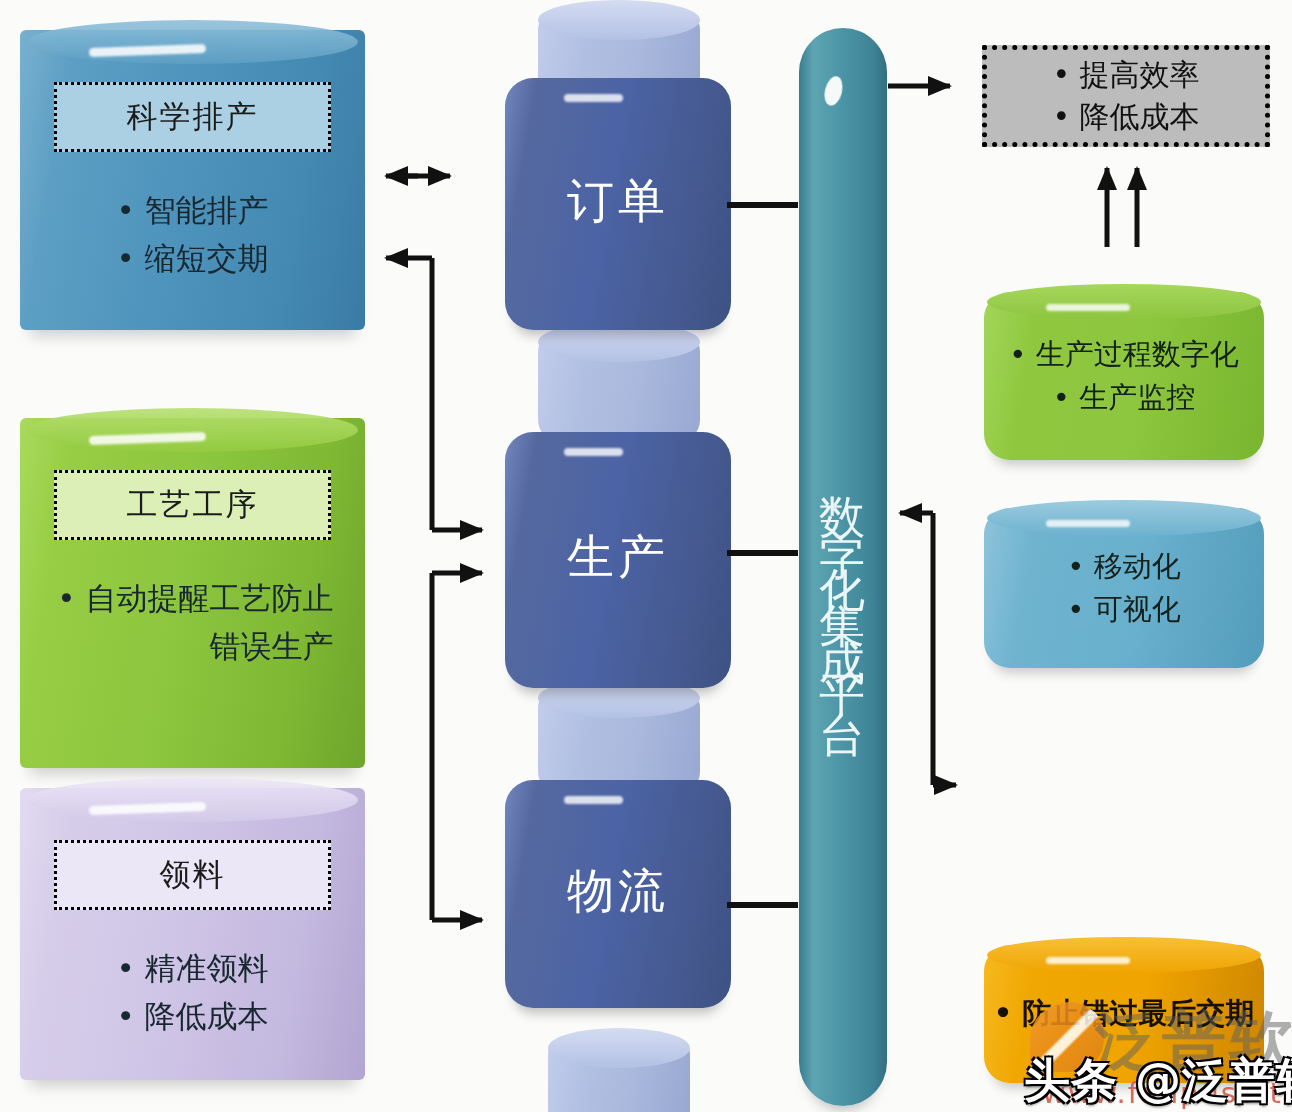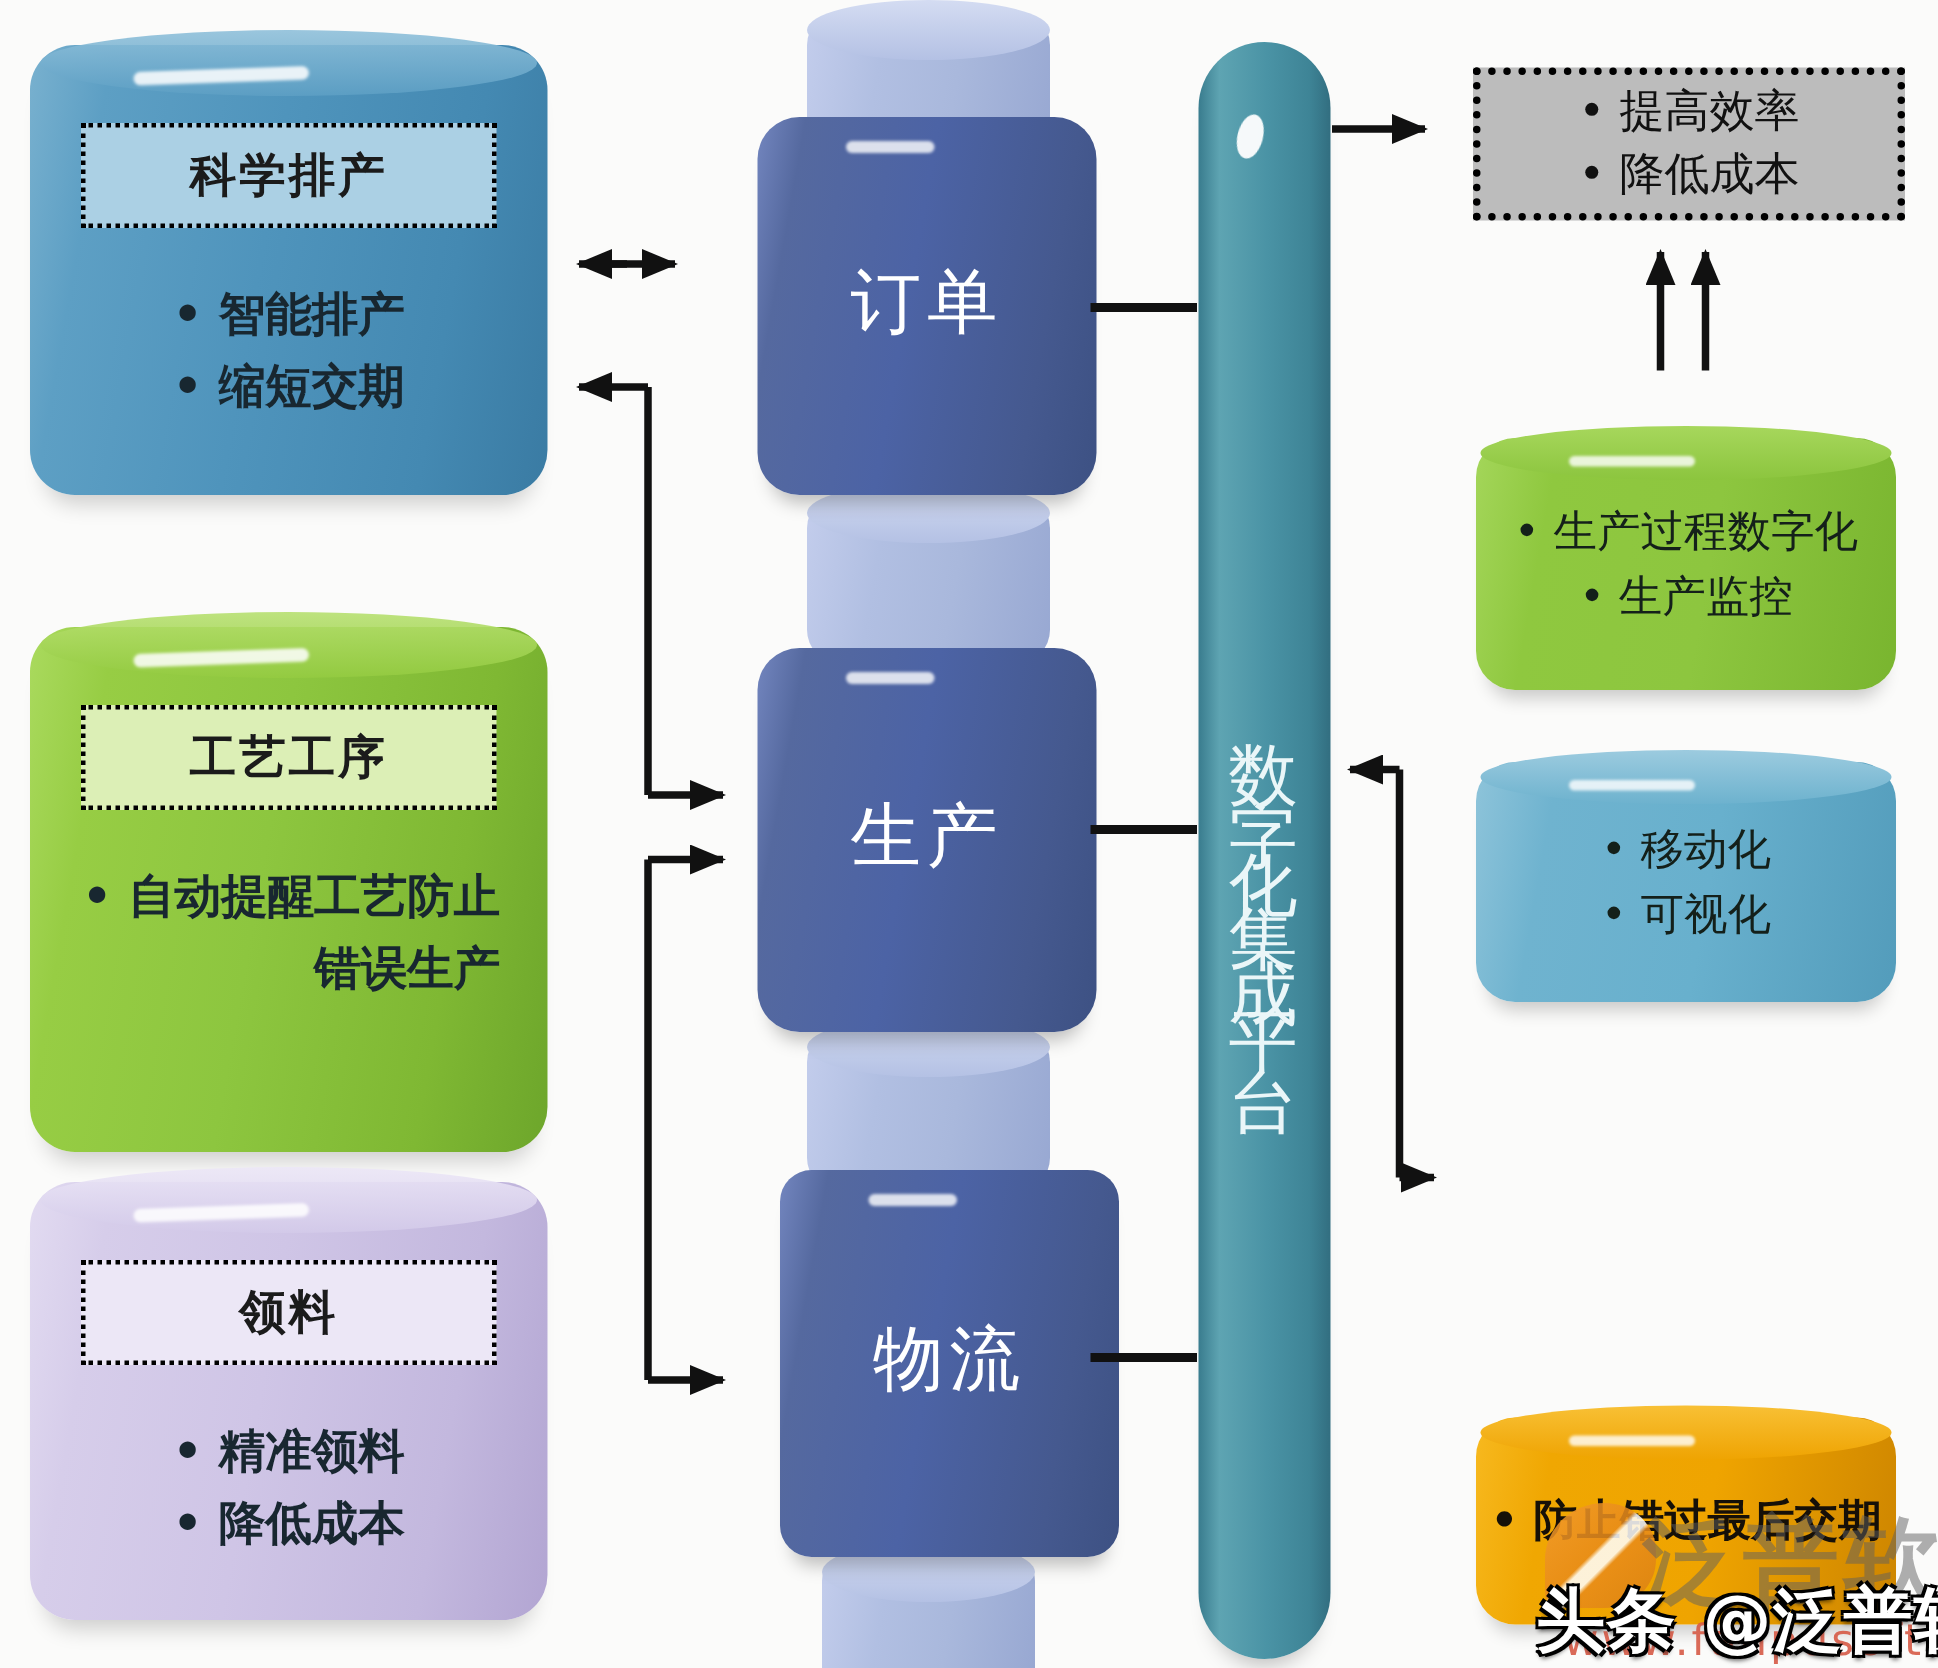--- a/index.html
+++ b/index.html
@@ -3,21 +3,21 @@
 <meta charset="utf-8">
 <style>
   html,body{margin:0;padding:0;background:#e9e9e9;}
   .canvas{
     position:relative;width:1292px;height:1112px;margin:0 auto;
     background:#fbfbfa;overflow:hidden;
     font-family:"DejaVu Sans","Liberation Sans",sans-serif;
   }
 
   
-  .cyl{position:absolute;border-radius:30px;box-shadow:0 16px 14px -10px rgba(0,0,0,.18);font-weight:bold;}
+  .cyl{position:absolute;border-radius:6px;box-shadow:0 16px 14px -10px rgba(0,0,0,.18);}
   .cyl .lid{position:absolute;left:2%;right:2%;top:-10px;height:44px;border-radius:50%;opacity:.9;}
   .cyl .shine{position:absolute;top:16px;left:20%;width:34%;height:9px;border-radius:8px;
               background:rgba(255,255,255,.85);transform:rotate(-2deg);filter:blur(1px);}
   .cyl .content{position:relative;z-index:2;height:100%;display:flex;flex-direction:column;}
 
   
   .c-blue{background:linear-gradient(100deg,#79b1cf 0%,#5d9fc4 14%,#4f94bc 45%,#4489b2 78%,#3a7ba3 100%);}
   .c-blue .lid{background:linear-gradient(#8fc0da,#5d9fc4);}
   .c-green{background:linear-gradient(100deg,#aada5e 0%,#97cd44 14%,#8dc63f 45%,#7fb833 78%,#6da62b 100%);}
   .c-green .lid{background:linear-gradient(#b7e070,#94cb41);}
@@ -155,21 +155,21 @@
   <div class="pipe" style="left:505px;top:78px;width:226px;height:252px;">
     <div class="shine"></div>
     <div class="label">订单</div>
   </div>
 
   <div class="pipe" style="left:505px;top:432px;width:226px;height:256px;">
     <div class="shine"></div>
     <div class="label">生产</div>
   </div>
 
-  <div class="pipe" style="left:520px;top:780px;width:226px;height:258px;border-radius:21px;">
+  <div class="pipe" style="left:505px;top:780px;width:226px;height:228px;">
     <div class="shine"></div>
     <div class="label">物流</div>
   </div>
 
   <div class="tube">
     <div class="glint"></div>
     <div class="vlabel">数字化集成平台</div>
   </div>
 
   <div class="graybox">

